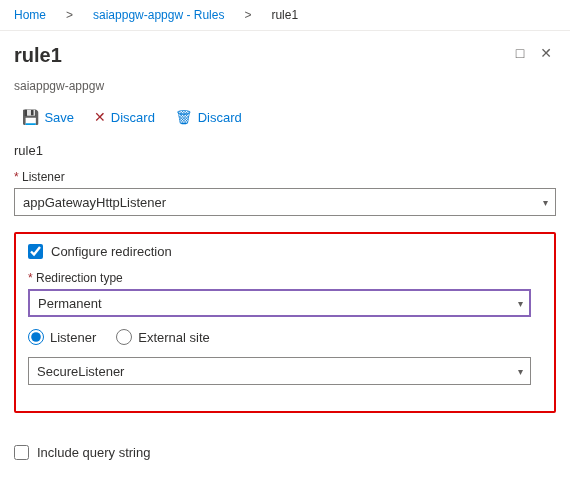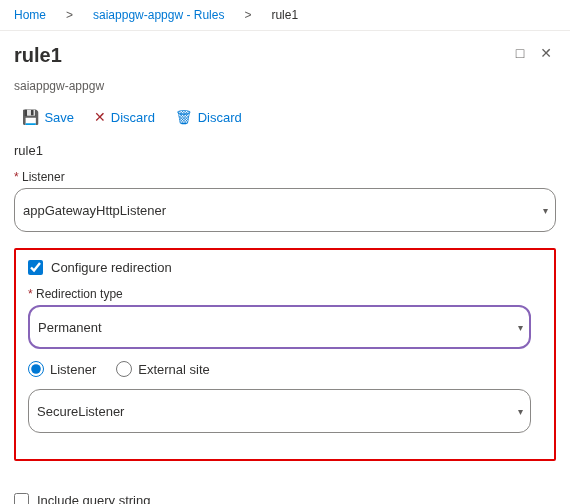--- a/index.html
+++ b/index.html
@@ -108,23 +108,23 @@
     .field-value {
       font-size: 13px;
       color: #323130;
     }
 
     .select-wrapper {
       position: relative;
     }
     .select-control {
       width: 100%;
-      height: 44px;
+      height: 28px;
       border: 1px solid #8a8886;
-      border-radius: 12px;
+      border-radius: 0;
       padding: 0 30px 0 8px;
       font-size: 13px;
       color: #323130;
       background: #fff;
       appearance: none;
       cursor: pointer;
     }
     .select-arrow {
       position: absolute;
       right: 8px;

